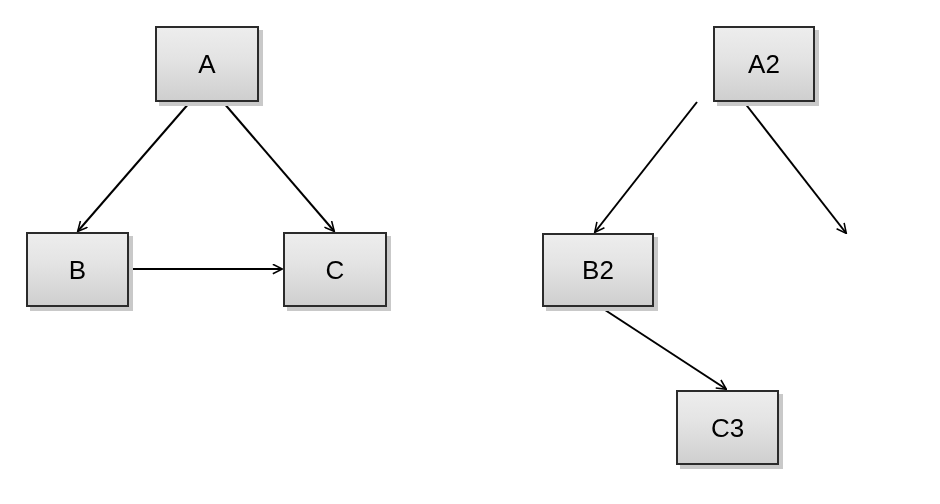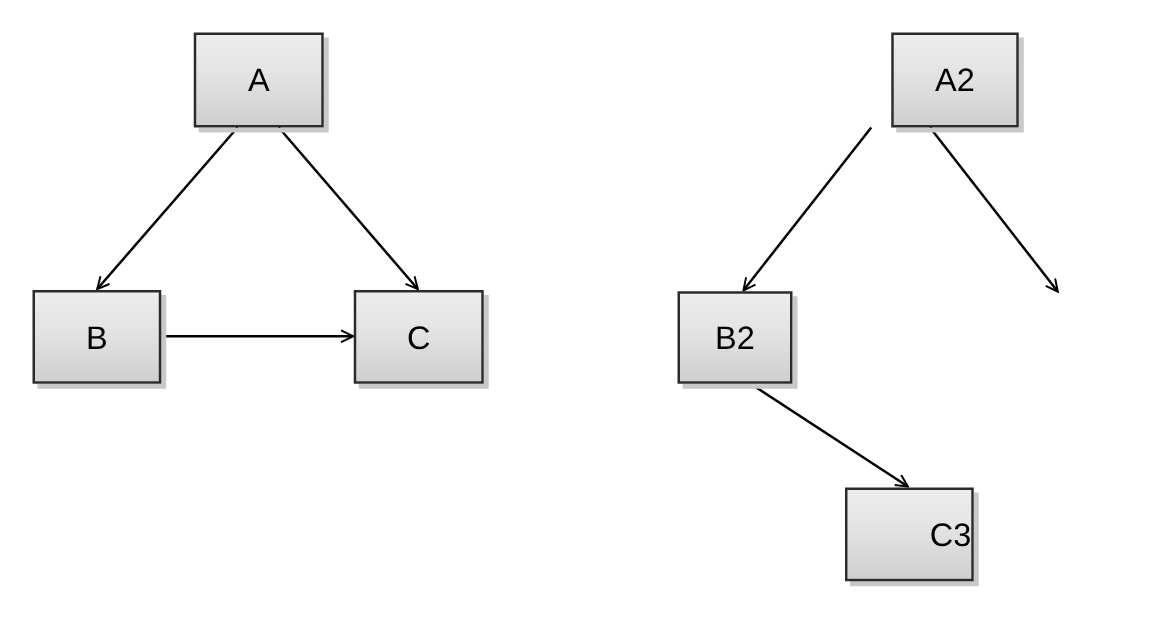--- a/index.html
+++ b/index.html
@@ -77,22 +77,22 @@
   </div>
 
   <div class="node" style="left: 283px; top: 232px; width: 104px; height: 75px;">
     <span class="node-label">C</span>
   </div>
 
   <div class="node" style="left: 669px; top: 26px; width: 102px; height: 76px; margin-left: 44px;">
     <span class="node-label">A2</span>
   </div>
 
-  <div class="node" style="left: 542px; top: 233px; width: 92px; height: 74px;">
+  <div class="node" style="left: 542px; top: 233px; width: 112px; height: 74px;">
     <span class="node-label">B2</span>
   </div>
 
 
-  <div class="node" style="left: 676px; top: 390px; width: 103px; height: 75px; justify-content: flex-end;">
+  <div class="node" style="left: 676px; top: 390px; width: 103px; height: 75px;">
     <span class="node-label">C3</span>
   </div>
 
 </div>
 
 </body></html>

